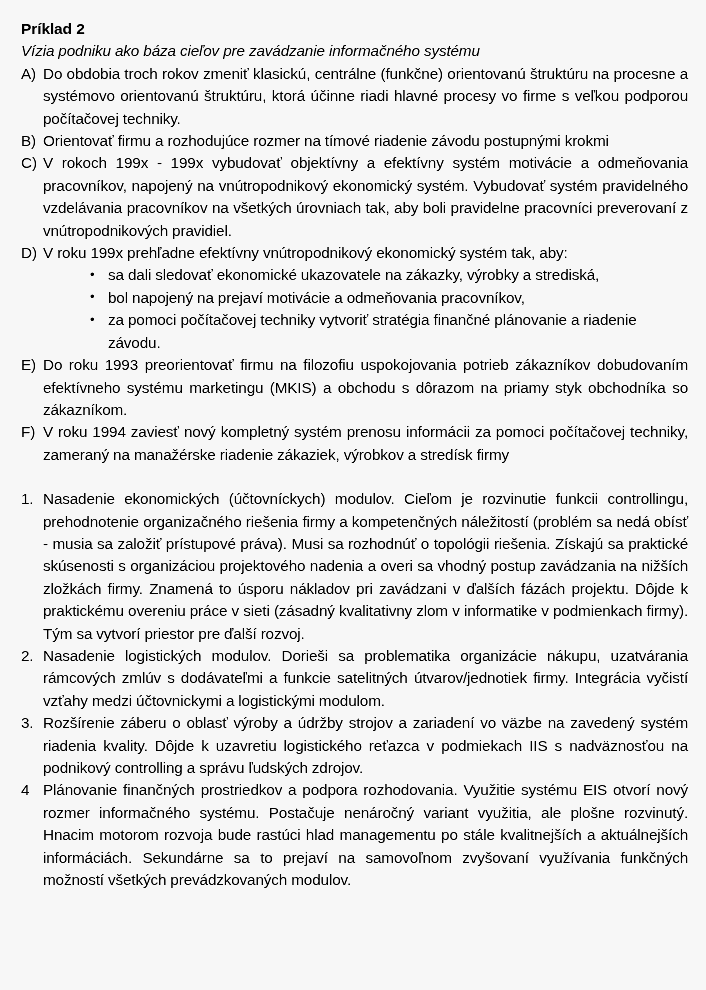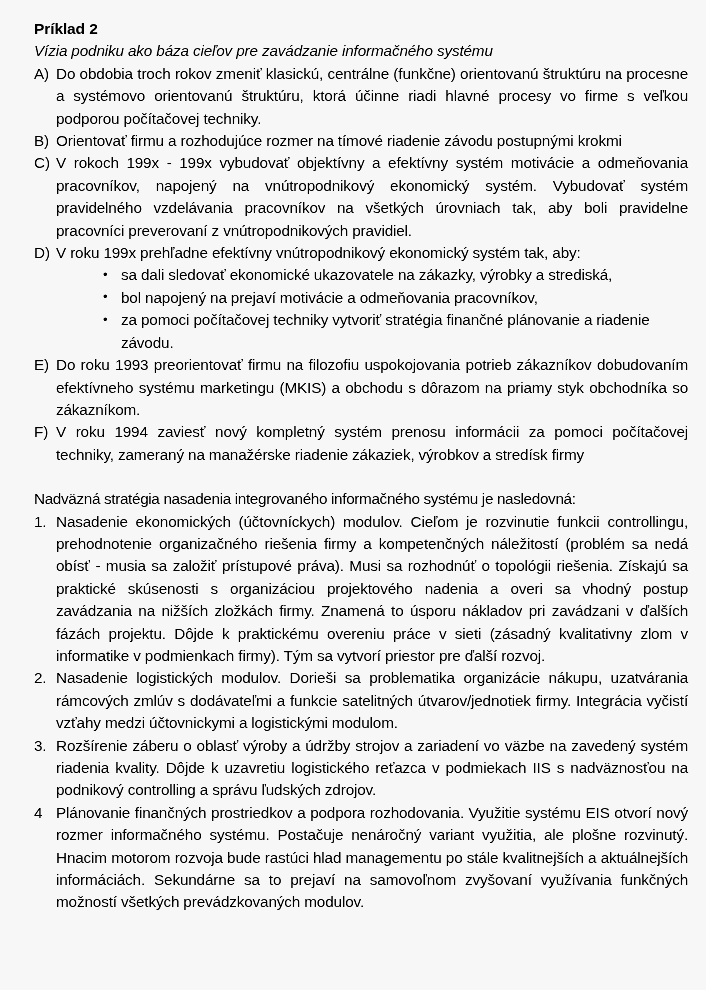--- a/index.html
+++ b/index.html
@@ -15,21 +15,21 @@
     color: #000000;
     -webkit-font-smoothing: none;
   }
 
   .page {
     position: relative;
     width: 706px;
     height: 990px;
     background: #ffffff;
     box-sizing: border-box;
-    padding: 18px 18px 0 32px;
+    padding: 18px 18px 0 19px;
   }
 
   
   .scan {
     filter: contrast(1.35) brightness(0.97);
   }
 
   .doc-title {
     font-size: 15.5px;
     font-weight: bold;
@@ -173,21 +173,20 @@
     <span class="body-text">Do roku 1993 preorientovať firmu na filozofiu uspokojovania potrieb zákazníkov dobudovaním efektívneho systému marketingu (MKIS) a obchodu s dôrazom na priamy styk obchodníka so zákazníkom.</span>
   </div>
 
   <div class="lettered-item">
     <span class="marker">F)</span>
     <span class="body-text">V roku 1994 zaviesť nový kompletný systém prenosu informácii za pomoci počítačovej techniky, zameraný na manažérske riadenie zákaziek, výrobkov a stredísk firmy</span>
   </div>
 
   <div class="spacer"></div>
 
-  <div class="lead-line">Nadväzná stratégia nasadenia integrovaného informačného systému je nasledovná:</div>
 
   <div class="numbered-item">
     <span class="marker">1.</span>
     <span class="body-text">Nasadenie ekonomických (účtovníckych) modulov. Cieľom je rozvinutie funkcii controllingu, prehodnotenie organizačného riešenia firmy a kompetenčných náležitostí (problém sa nedá obísť - musia sa založiť prístupové práva). Musi sa rozhodnúť o topológii riešenia. Získajú sa praktické skúsenosti s organizáciou projektového nadenia a overi sa vhodný postup zavádzania na nižších zložkách firmy. Znamená to úsporu nákladov pri zavádzani v ďalších fázách projektu. Dôjde k praktickému overeniu práce v sieti (zásadný kvalitativny zlom v informatike v podmienkach firmy). Tým sa vytvorí priestor pre ďalší rozvoj.</span>
   </div>
 
   <div class="numbered-item">
     <span class="marker">2.</span>
     <span class="body-text">Nasadenie logistických modulov. Dorieši sa problematika organizácie nákupu, uzatvárania rámcových zmlúv s dodávateľmi a funkcie satelitných útvarov/jednotiek firmy. Integrácia vyčistí vzťahy medzi účtovnickymi a logistickými modulom.</span>
   </div>

